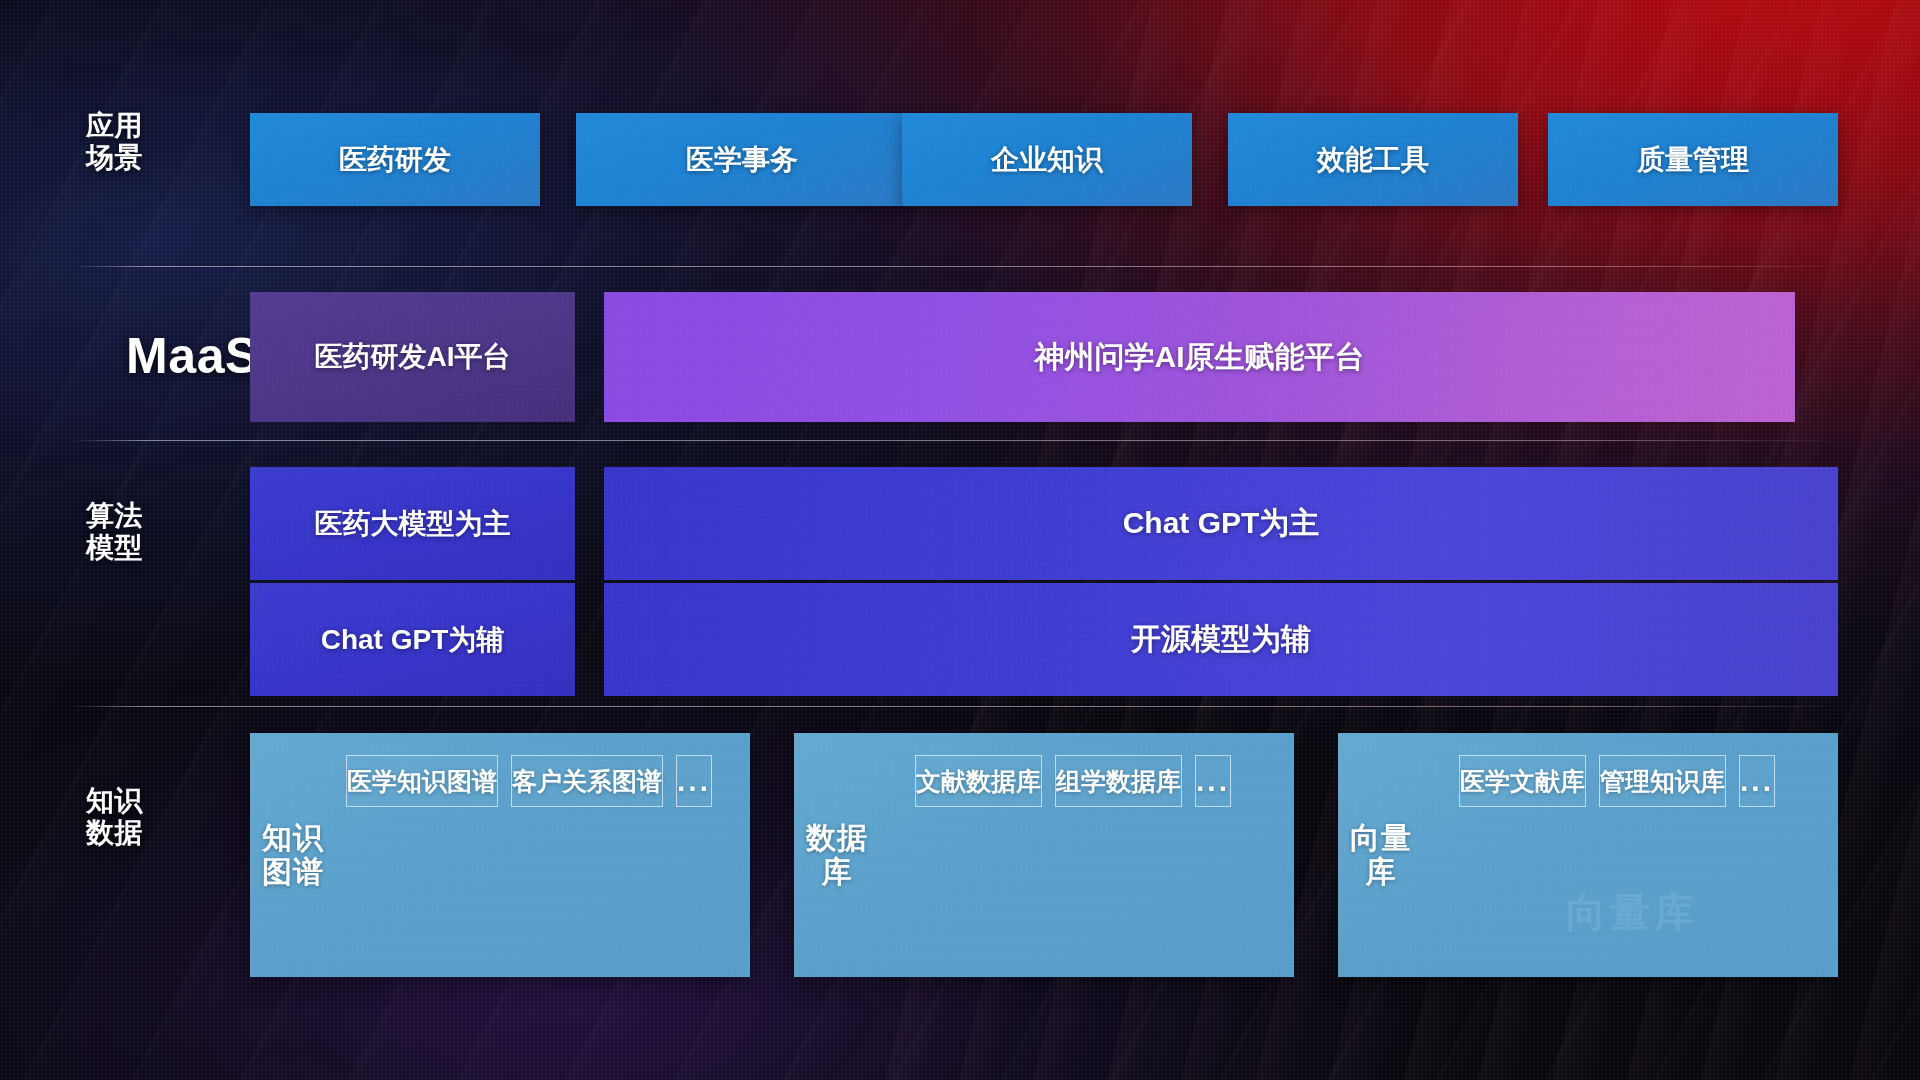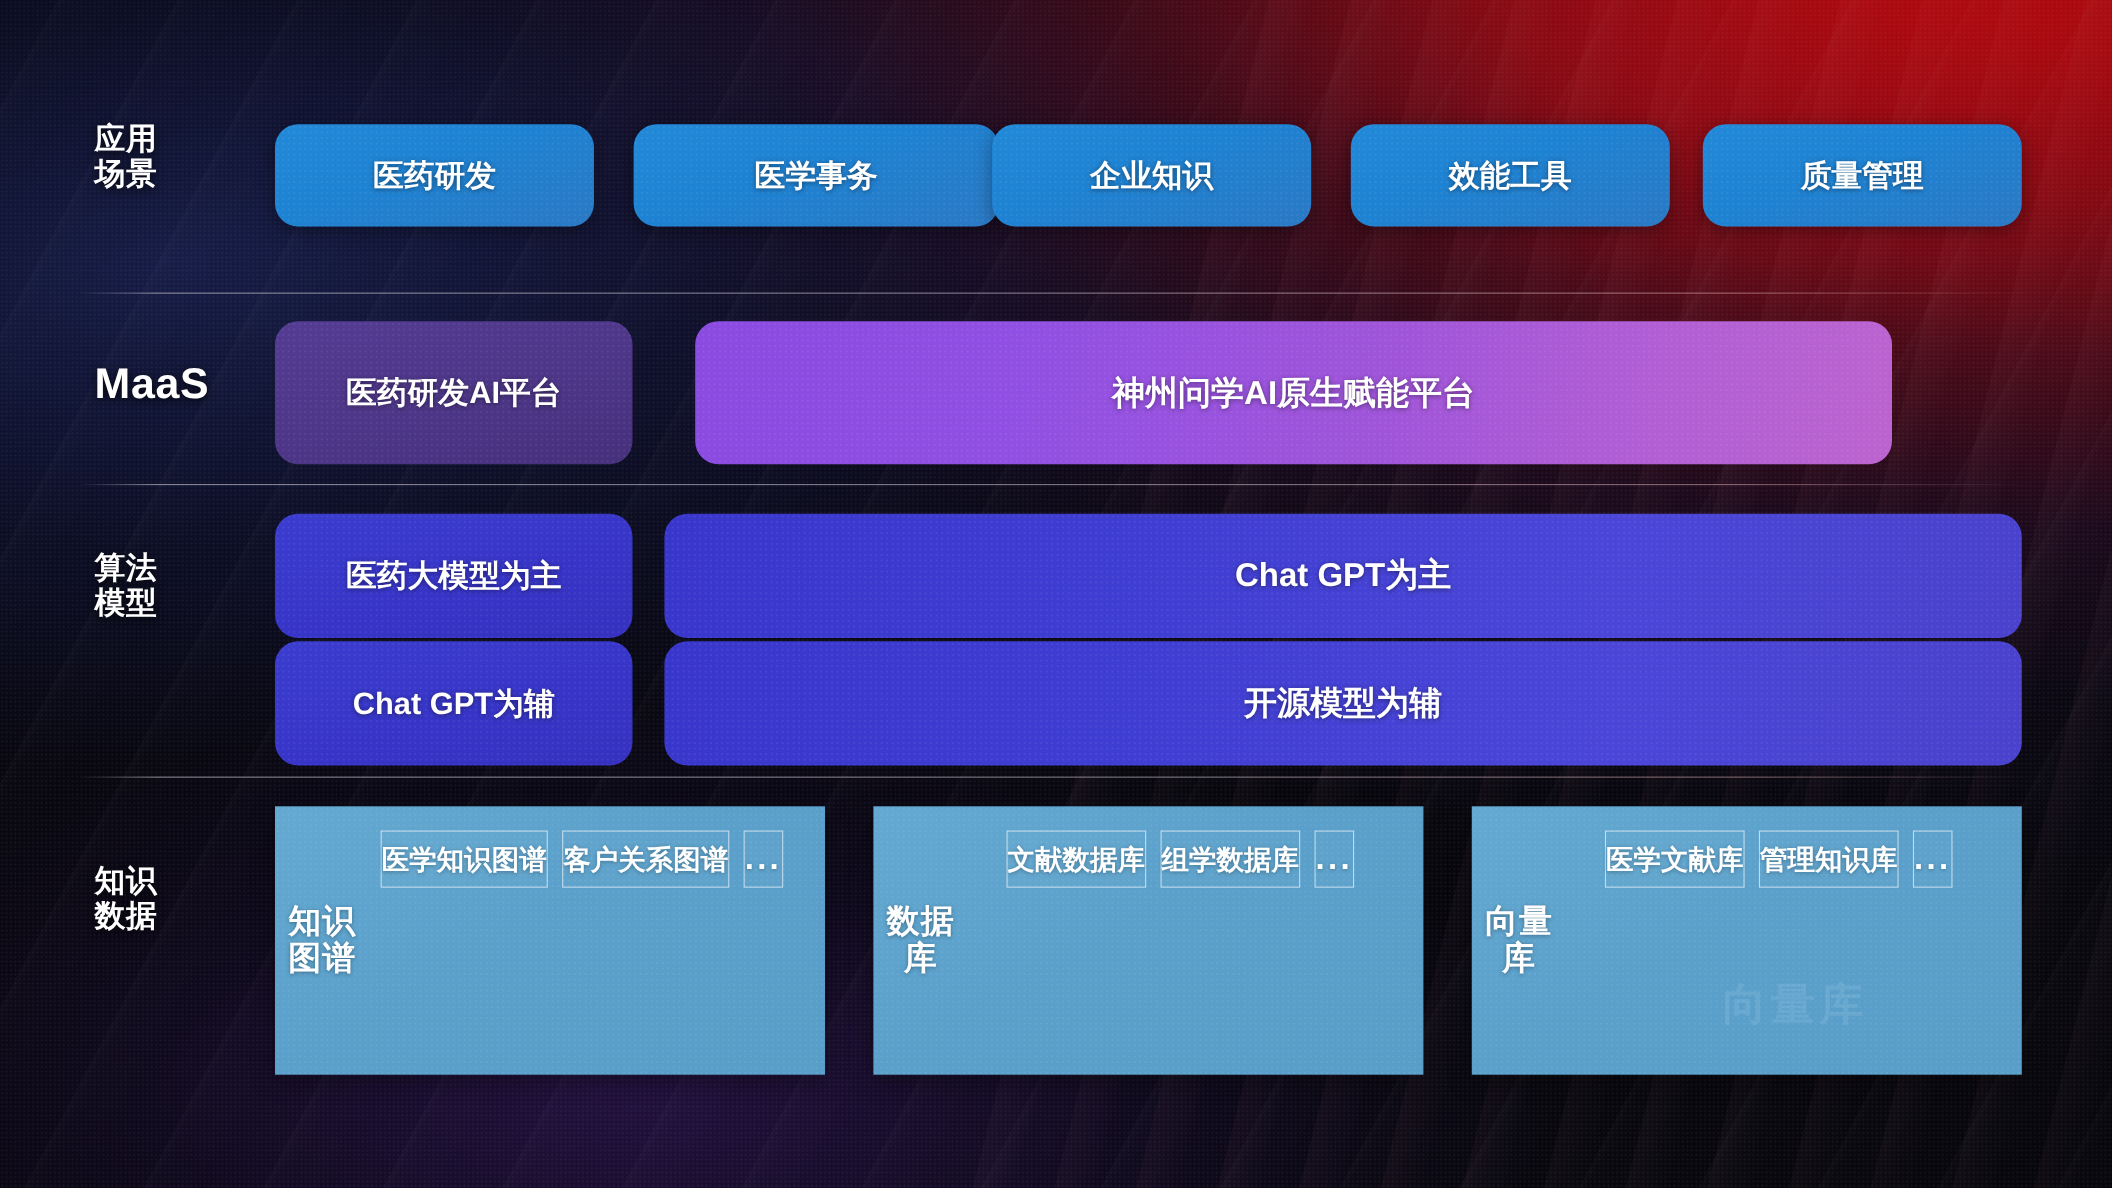--- a/index.html
+++ b/index.html
@@ -92,37 +92,36 @@
     left: 86px;
     width: 150px;
     color: #ffffff;
     font-weight: 700;
     text-align: left;
     line-height: 1.16;
     letter-spacing: 0.5px;
     text-shadow: 0 2px 8px rgba(0,0,0,0.8);
   }
   .row-label.cn { font-size: 28px; }
-  .row-label.en { font-size: 39px; letter-spacing: 0.6px; }
+  .row-label.en { font-size: 50px; letter-spacing: 0.6px; margin-left: 40px; }
 
   #lbl-app   { top: 110px; }
   #lbl-maas  { top: 327px; }
   #lbl-algo  { top: 500px; }
   #lbl-know  { top: 785px; }
 
   .box {
     position: absolute;
     display: flex;
     align-items: center;
     justify-content: center;
     color: #ffffff;
     font-weight: 700;
     text-shadow: 0 1px 5px rgba(0,0,0,0.45);
     overflow: hidden;
-    border-radius: 21px;
   }
   .box .gloss {
     position: absolute; inset: 0;
     pointer-events: none;
     background-image: radial-gradient(rgba(255,255,255,0.13) 0.7px, rgba(0,0,0,0) 0.8px);
     background-size: 5px 5px;
     opacity: 0.55;
   }
   .box .txt { position: relative; z-index: 2; }
 
@@ -135,21 +134,21 @@
     box-shadow: 0 4px 16px rgba(0,0,0,0.35);
   }
 
   
   #maas-left {
     top: 292px; left: 250px; width: 325px; height: 130px;
     background: linear-gradient(165deg, #543c93 0%, #4d3687 55%, #46307c 100%);
     font-size: 28px;
   }
   #maas-right {
-    top: 292px; left: 632px; width: 1088px; height: 130px;
+    top: 292px; left: 604px; width: 1191px; height: 130px;
     background: linear-gradient(100deg, #8b4ae0 0%, #9150e3 28%, #a055d9 58%, #b25fd4 80%, #bb63d0 100%);
     font-size: 30px;
   }
 
   
   .algo-left {
     left: 250px; width: 325px; height: 113px;
     background: linear-gradient(165deg, #3b3dcf 0%, #3735c8 55%, #3631bf 100%);
     font-size: 28px;
   }

